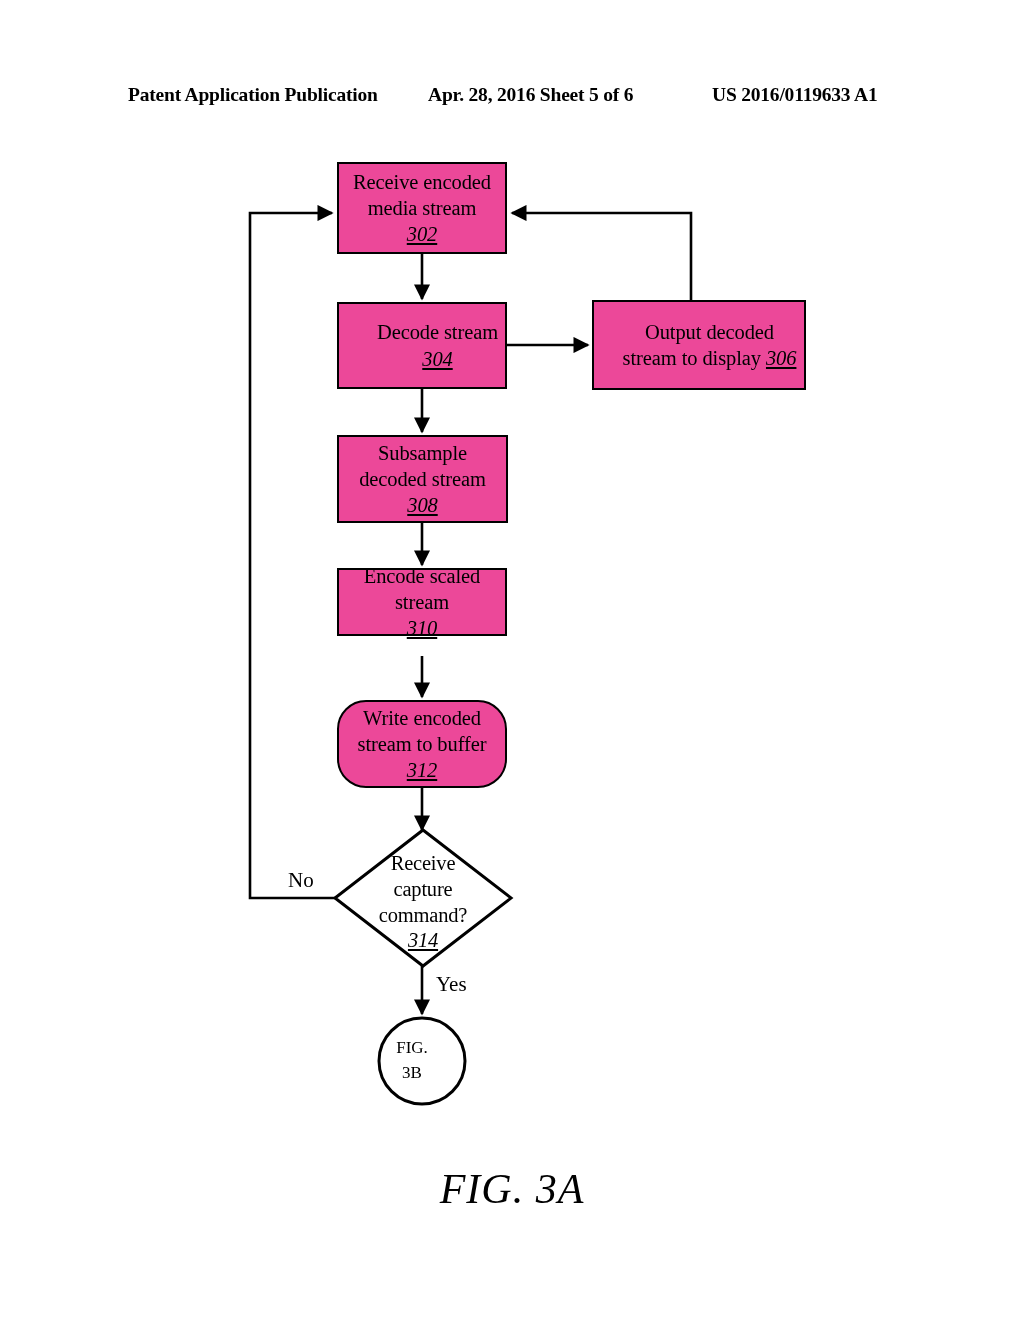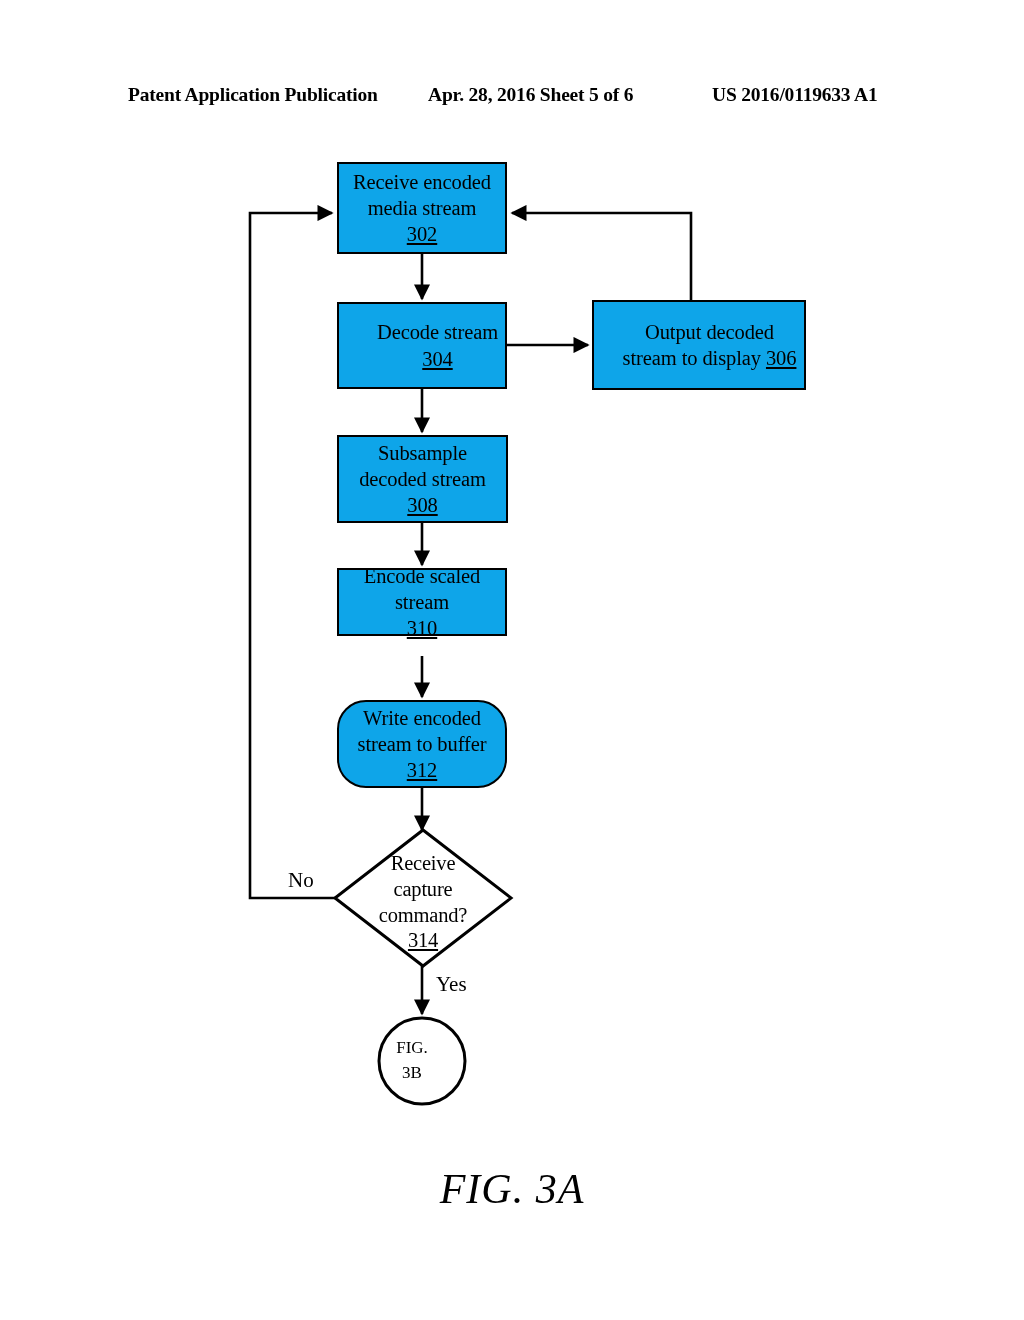--- a/index.html
+++ b/index.html
@@ -51,32 +51,32 @@
     height: 1320px;
     pointer-events: none;
   }
   .flow svg { display: block; }
 
   
   .node {
     position: absolute;
     box-sizing: border-box;
     border: 2.5px solid #000;
-    background: #0ea5e9;
+    background: #ec4899;
     display: flex;
     flex-direction: column;
     align-items: center;
     justify-content: center;
     text-align: center;
     font-size: 20.5px;
     line-height: 1.28;
     letter-spacing: -0.1px;
   }
   .node .ln { display: block; white-space: nowrap; }
-  .ref { text-decoration: underline; text-underline-offset: 2px; }
+  .ref { text-decoration: underline; text-underline-offset: 2px; font-style: italic; }
 
   
   #node-302 { left: 337px; top: 162px;  width: 170px; height: 92px; }
   #node-304 { left: 337px; top: 302px;  width: 170px; height: 87px; padding-left: 31px; }
   #node-306 { left: 592px; top: 300px;  width: 214px; height: 90px; padding-left: 21px; }
   #node-308 { left: 337px; top: 435px;  width: 171px; height: 88px; }
   #node-310 { left: 337px; top: 568px;  width: 170px; height: 68px; }
   #node-312 { left: 337px; top: 700px;  width: 170px; height: 88px; border-radius: 29px; }
   .diamond-text {
     position: absolute;

